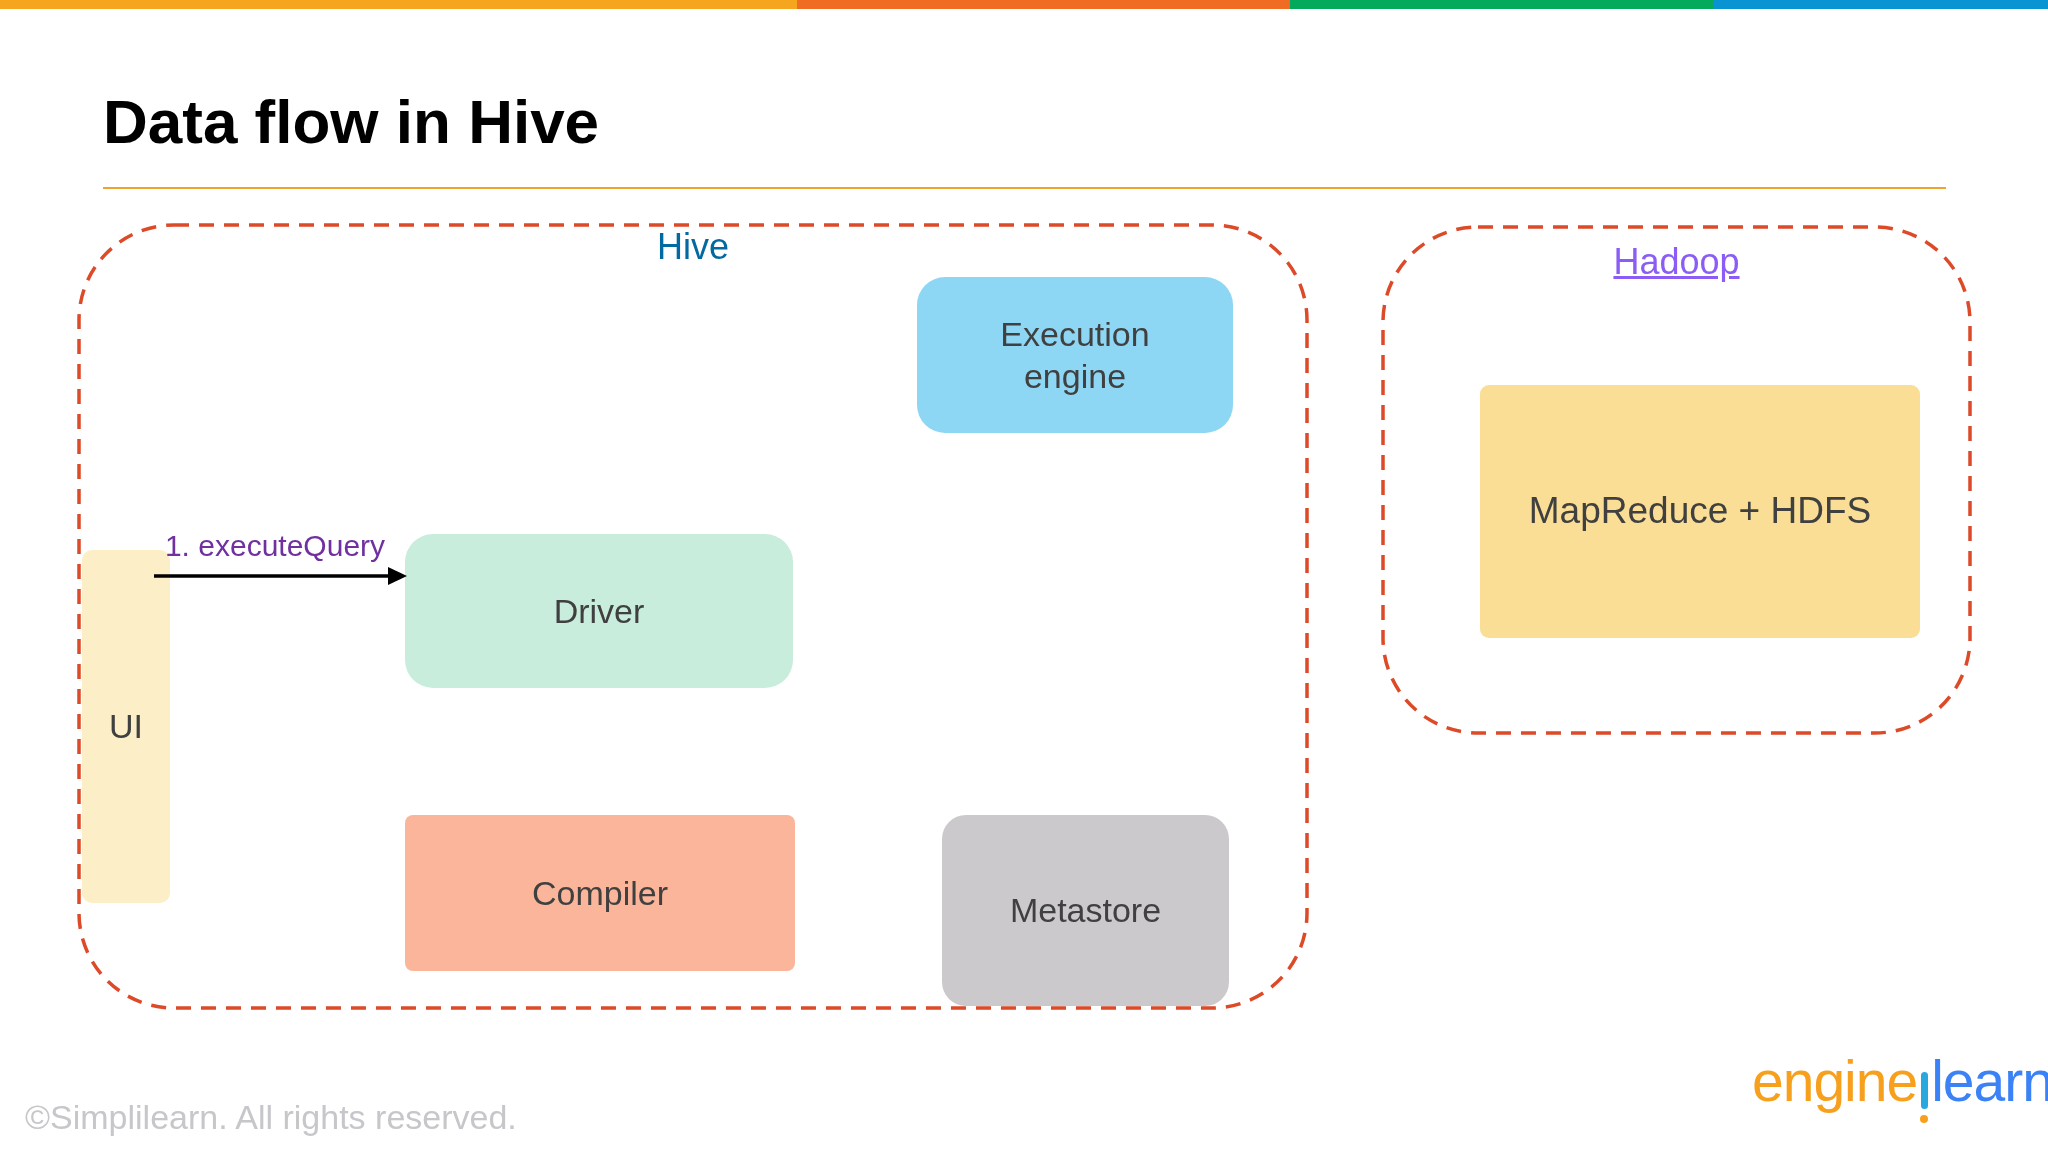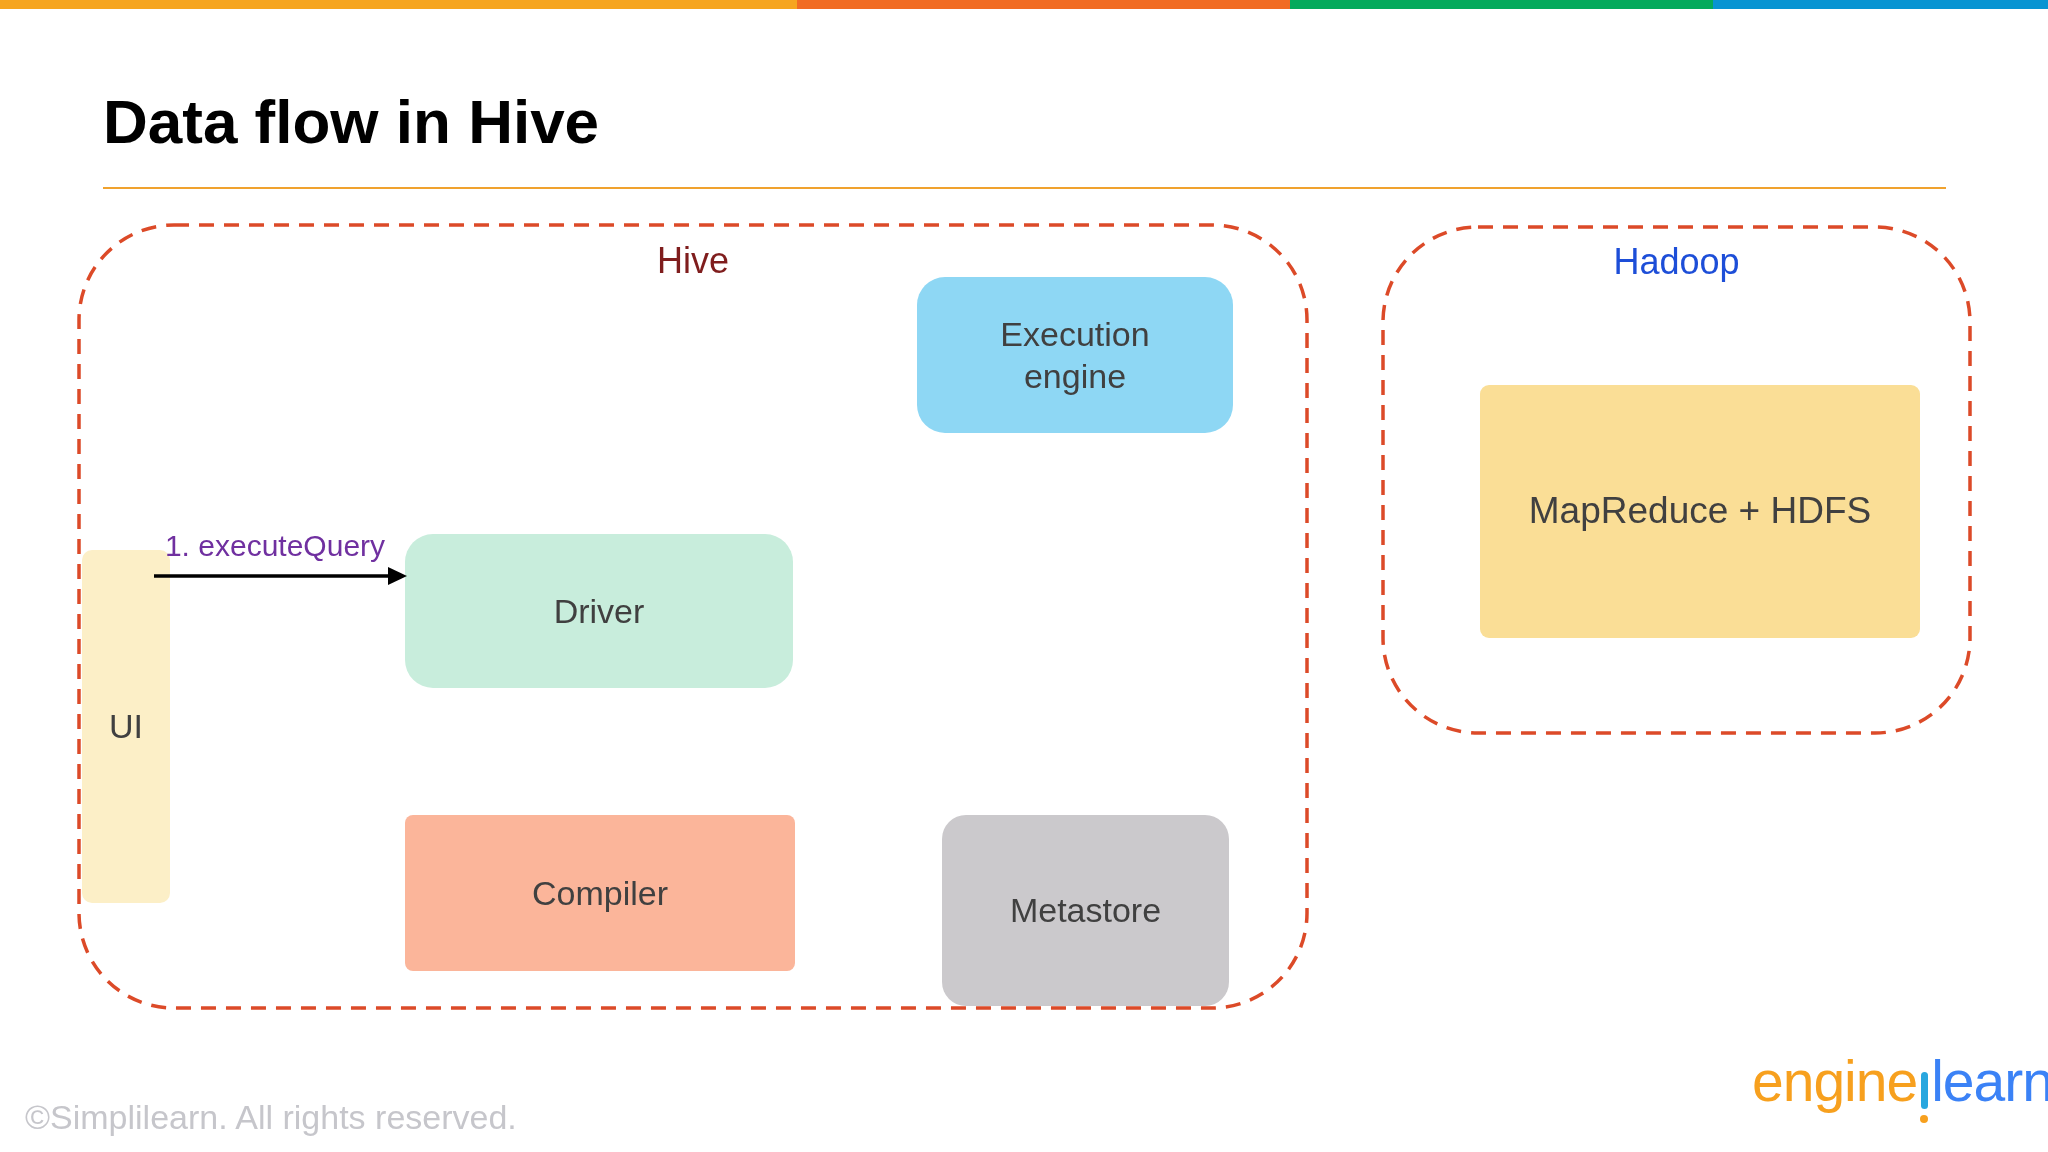--- a/index.html
+++ b/index.html
@@ -28,22 +28,22 @@
   .title-underline{
     left:103px;top:187px;width:1843px;height:2px;background:#F0A22E;
   }
 
   
   .group-svg{pointer-events:none;}
 
   .group-label{
     font-size:36px;text-align:center;white-space:nowrap;
   }
-  .hive-label{left:77px;top:240px;width:1232px;color:#7f1d1d;}
-  .hadoop-label{left:1381px;top:241px;width:591px;color:#1d4ed8;}
+  .hive-label{left:77px;top:226px;width:1232px;color:#0369a1;}
+  .hadoop-label{left:1381px;top:241px;width:591px;color:#8b5cf6;text-decoration:underline;}
 
   
   .node{
     display:flex;align-items:center;justify-content:center;
     font-size:34px;color:#404040;text-align:center;line-height:1.25;
   }
   .node-execution{left:917px;top:277px;width:316px;height:156px;border-radius:28px;}
   .node-execution .wrap-narrow{max-width:210px;}
   .node-driver{left:405px;top:534px;width:388px;height:154px;border-radius:28px;}
   .node-compiler{left:405px;top:815px;width:390px;height:156px;border-radius:8px;text-align:right;}

